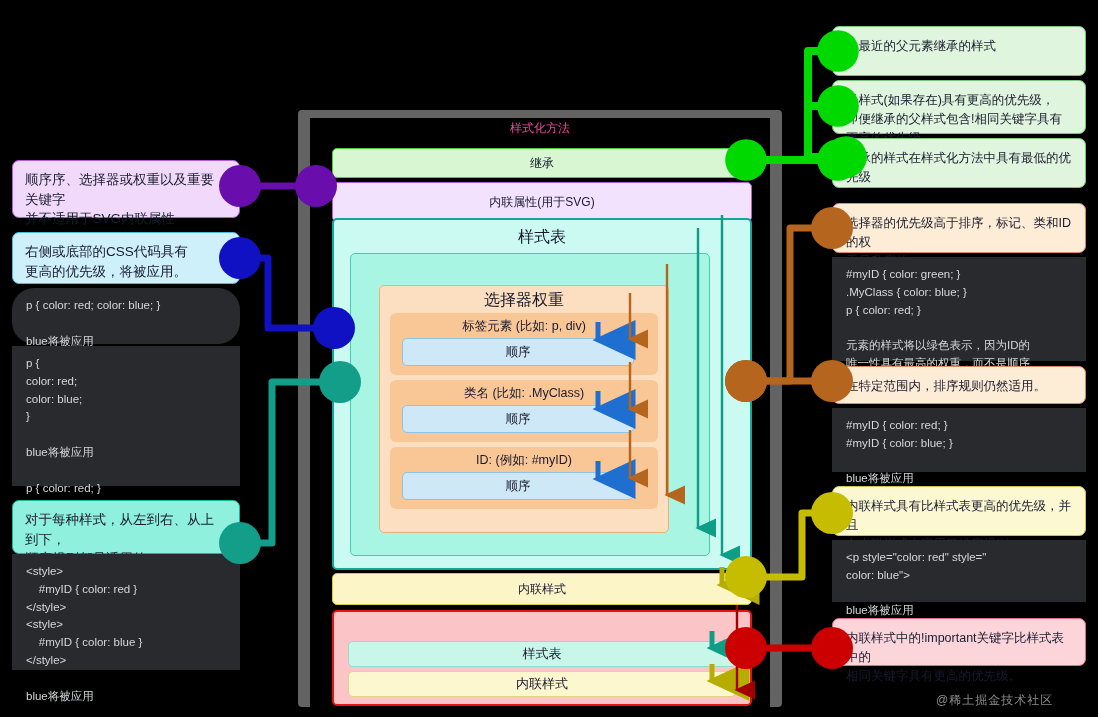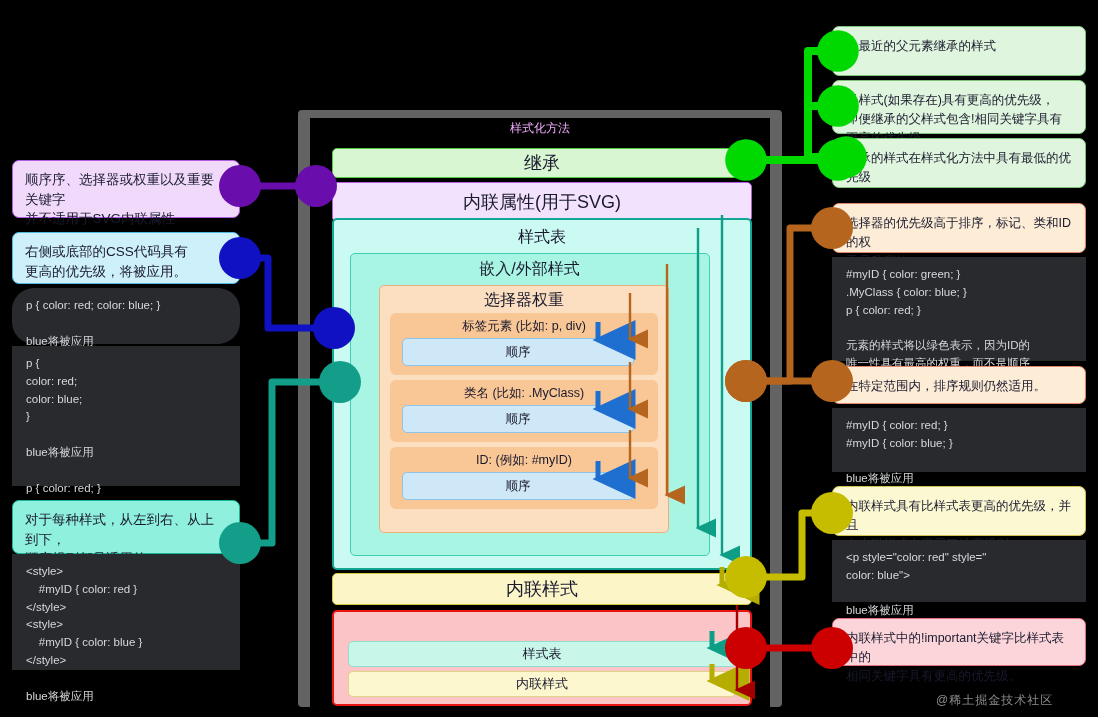--- a/index.html
+++ b/index.html
@@ -25,21 +25,21 @@
   .note-orange{background:#fdecd6;border:1.4px solid #e0866a;}
   .note-yellow{background:#fbf8d2;border:1.4px solid #cfc34e;}
   .note-pink{background:#fbd5d9;border:1.4px solid #e0707f;}
   .note-r{border-radius:7px;padding:10px 13px;font-size:12.5px;line-height:1.5;
           box-sizing:border-box;}
 
   
   #frame-outer{background:#636363;border-radius:4px;}
   #frame-inner{background:#000;}
   .band{border-radius:5px;box-sizing:border-box;}
-  .band-label{font-size:18px;}
+  .band-label{font-size:12px;}
   .b-inherit{background:#d8f6d2;border:1.5px solid #4fcc3f;}
   .b-attr{background:#f3e2fd;border:1.5px solid #b15ce0;}
   .b-sheet{background:#cbfaf3;border:2px solid #13a893;}
   .b-embed{background:#a8f5e4;border:1.3px solid #3fcfb5;}
   .b-selw{background:#fbdfc0;border:1.3px solid #eab07c;margin-left:12px;}
   .b-sel-item{background:#f9c695;border-radius:6px;}
   .b-order{background:#cfe8f8;border:1px solid #8dc4e8;border-radius:5px;}
   .b-inline{background:#fbf5c8;border:1.5px solid #d6cb3a;}
   .b-imp{background:#fbc4c6;border:2px solid #e81414;}
   .b-imp-sheet{background:#c8f7ea;border:1px solid #8fdfd0;border-radius:5px;}
@@ -86,35 +86,34 @@
     #myID { color: blue }
 &lt;/style&gt;
 
 blue将被应用</div>
 </div>
 
 <div class="abs" id="frame-outer" style="left:298px;top:110px;width:484px;height:597px;">
   <div class="abs" id="frame-inner" style="left:12px;top:8px;width:460px;height:589px;">
 
     <div class="abs ctr" style="left:20px;top:2px;width:420px;height:16px;
-         color:#f0abfc;font-size:12px;">样式化方法</div>
+         color:#ec4899;font-size:12px;">样式化方法</div>
 
     <div class="abs band b-inherit ctr" style="left:22px;top:30px;width:420px;height:30px;">
       <span class="band-label">继承</span>
     </div>
 
     <div class="abs band b-attr ctr" style="left:22px;top:64px;width:420px;height:40px;">
       <span class="band-label">内联属性(用于SVG)</span>
     </div>
 
     <div class="abs band b-sheet" style="left:22px;top:100px;width:420px;height:352px;">
       <div class="abs ctr" style="left:0;top:7px;width:416px;height:20px;">样式表</div>
 
       <div class="abs band b-embed" style="left:16px;top:33px;width:360px;height:303px;">
-        <div class="abs ctr" style="left:0;top:6px;width:357px;height:19px;">嵌入/外部样式</div>
 
         <div class="abs band b-selw" style="left:16px;top:31px;width:290px;height:248px;">
           <div class="abs ctr" style="left:0;top:5px;width:288px;height:19px;">选择器权重</div>
 
           <div class="abs b-sel-item" style="left:10px;top:27px;width:268px;height:62px;">
             <div class="abs ctr" style="left:0;top:4px;width:268px;height:18px;font-size:12.5px;">标签元素 (比如: p, div)</div>
             <div class="abs b-order ctr" style="left:12px;top:25px;width:232px;height:28px;font-size:12.5px;">顺序</div>
           </div>
 
           <div class="abs b-sel-item" style="left:10px;top:94px;width:268px;height:62px;">

